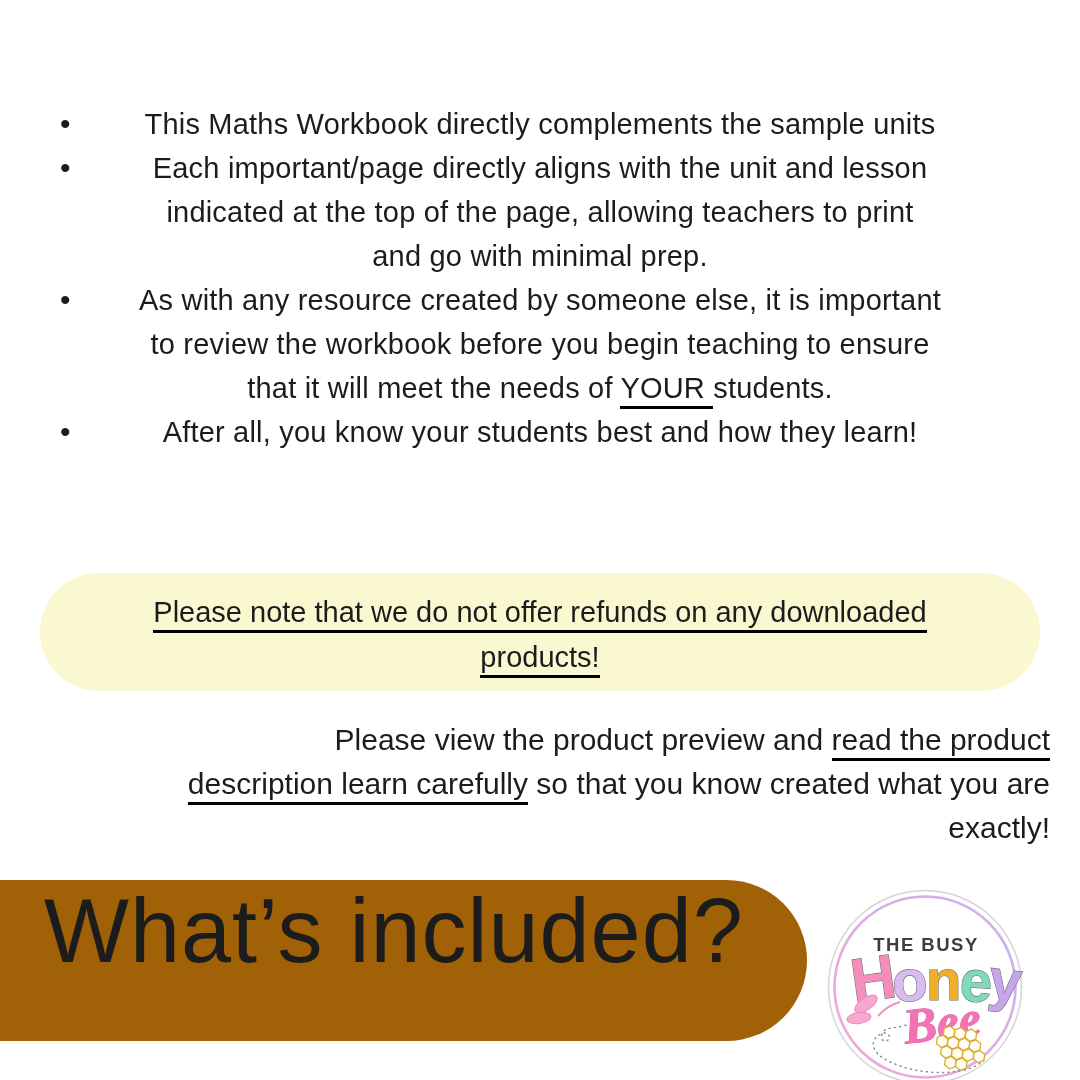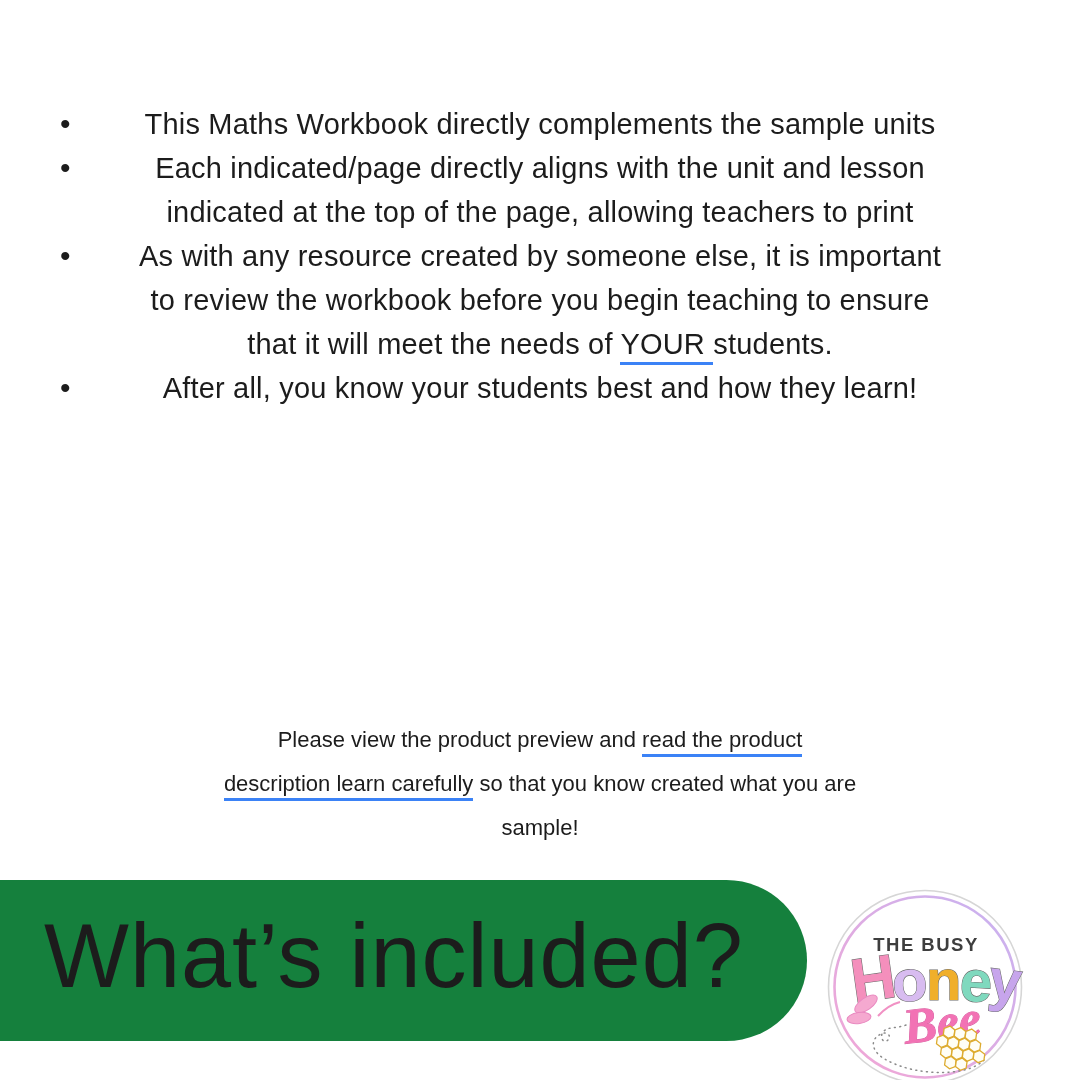--- a/index.html
+++ b/index.html
@@ -10,72 +10,77 @@
     margin-top:28px;
   }
 
   
   .bullets { position:absolute; left:40px; right:40px; top:74px; margin:0; padding:0; font-size:29px; line-height:44px; letter-spacing:0.2px; }
   .bullet-item { position:relative; list-style:none; text-align:center; margin:0; padding:0; }
   .bullet-item::before { content:"\2022"; position:absolute; left:20px; top:0; font-size:30px; }
   .line { display:block; }
 
   
-  .u { border-bottom:3px solid #3b82f6; padding-bottom:2px; }
+  .u { border-bottom:3px solid #000000; padding-bottom:2px; }
 
   
   .note {
     position:absolute; left:40px; right:40px; top:545px; height:118px;
     background:#faf8d0; border-radius:60px; box-sizing:border-box;
     text-align:center; font-size:29px; line-height:45px; padding-top:17px;
   }
 
   
-  .para { position:absolute; left:30px; right:30px; top:690px; text-align:center; font-size:22px; line-height:44px; }
+  .para { position:absolute; left:30px; right:30px; top:690px; text-align:right; font-size:30px; line-height:44px; }
 
   
   .banner {
     position:absolute; left:0; top:852px; width:807px; height:161px;
-    background:#15803d; border-radius:0 84px 84px 0;
-    display:flex; align-items:center;
+    background:#a16207; border-radius:0 84px 84px 0;
+    display:flex; align-items:flex-start;
   }
   .banner-heading { font-size:90px; letter-spacing:1px; padding-left:44px; padding-bottom:8px; white-space:nowrap; }
 
   
   .logo { position:absolute; left:826px; top:860px; width:198px; height:198px; }
   .logo svg { display:block; }
 </style>
 </head>
 <body>
 
 <div class="canvas">
 
   <ul class="bullets">
     <li class="bullet-item">
       <span class="line">This Maths Workbook directly complements the sample units</span>
     </li>
     <li class="bullet-item">
-      <span class="line">Each indicated/page directly aligns with the unit and lesson</span>
+      <span class="line">Each important/page directly aligns with the unit and lesson</span>
       <span class="line">indicated at the top of the page, allowing teachers to print</span>
+      <span class="line">and go with minimal prep.</span>
     </li>
     <li class="bullet-item">
       <span class="line">As with any resource created by someone else, it is important</span>
       <span class="line">to review the workbook before you begin teaching to ensure</span>
       <span class="line"><span>that it will meet the needs of </span><span class="u">YOUR </span><span>students.</span></span>
     </li>
     <li class="bullet-item">
       <span class="line">After all, you know your students best and how they learn!</span>
     </li>
   </ul>
 
+  <div class="note">
+    <span class="line"><span class="u">Please note that we do not offer refunds on any downloaded</span></span>
+    <span class="line"><span class="u">products!</span></span>
+  </div>
 
   <div class="para">
     <span class="line"><span>Please view the product preview and </span><span class="u">read the product</span></span>
     <span class="line"><span class="u">description learn carefully</span><span> so that you know created what you are</span></span>
-    <span class="line">sample!</span>
+    <span class="line">exactly!</span>
   </div>
 
   <div class="banner">
     <div class="banner-heading">What’s included?</div>
   </div>
 
   <div class="logo">
     <svg width="198" height="198" viewBox="0 0 198 198" xmlns="http://www.w3.org/2000/svg">
       <defs>
         <linearGradient id="ringGrad" x1="1" y1="0" x2="0" y2="1">

